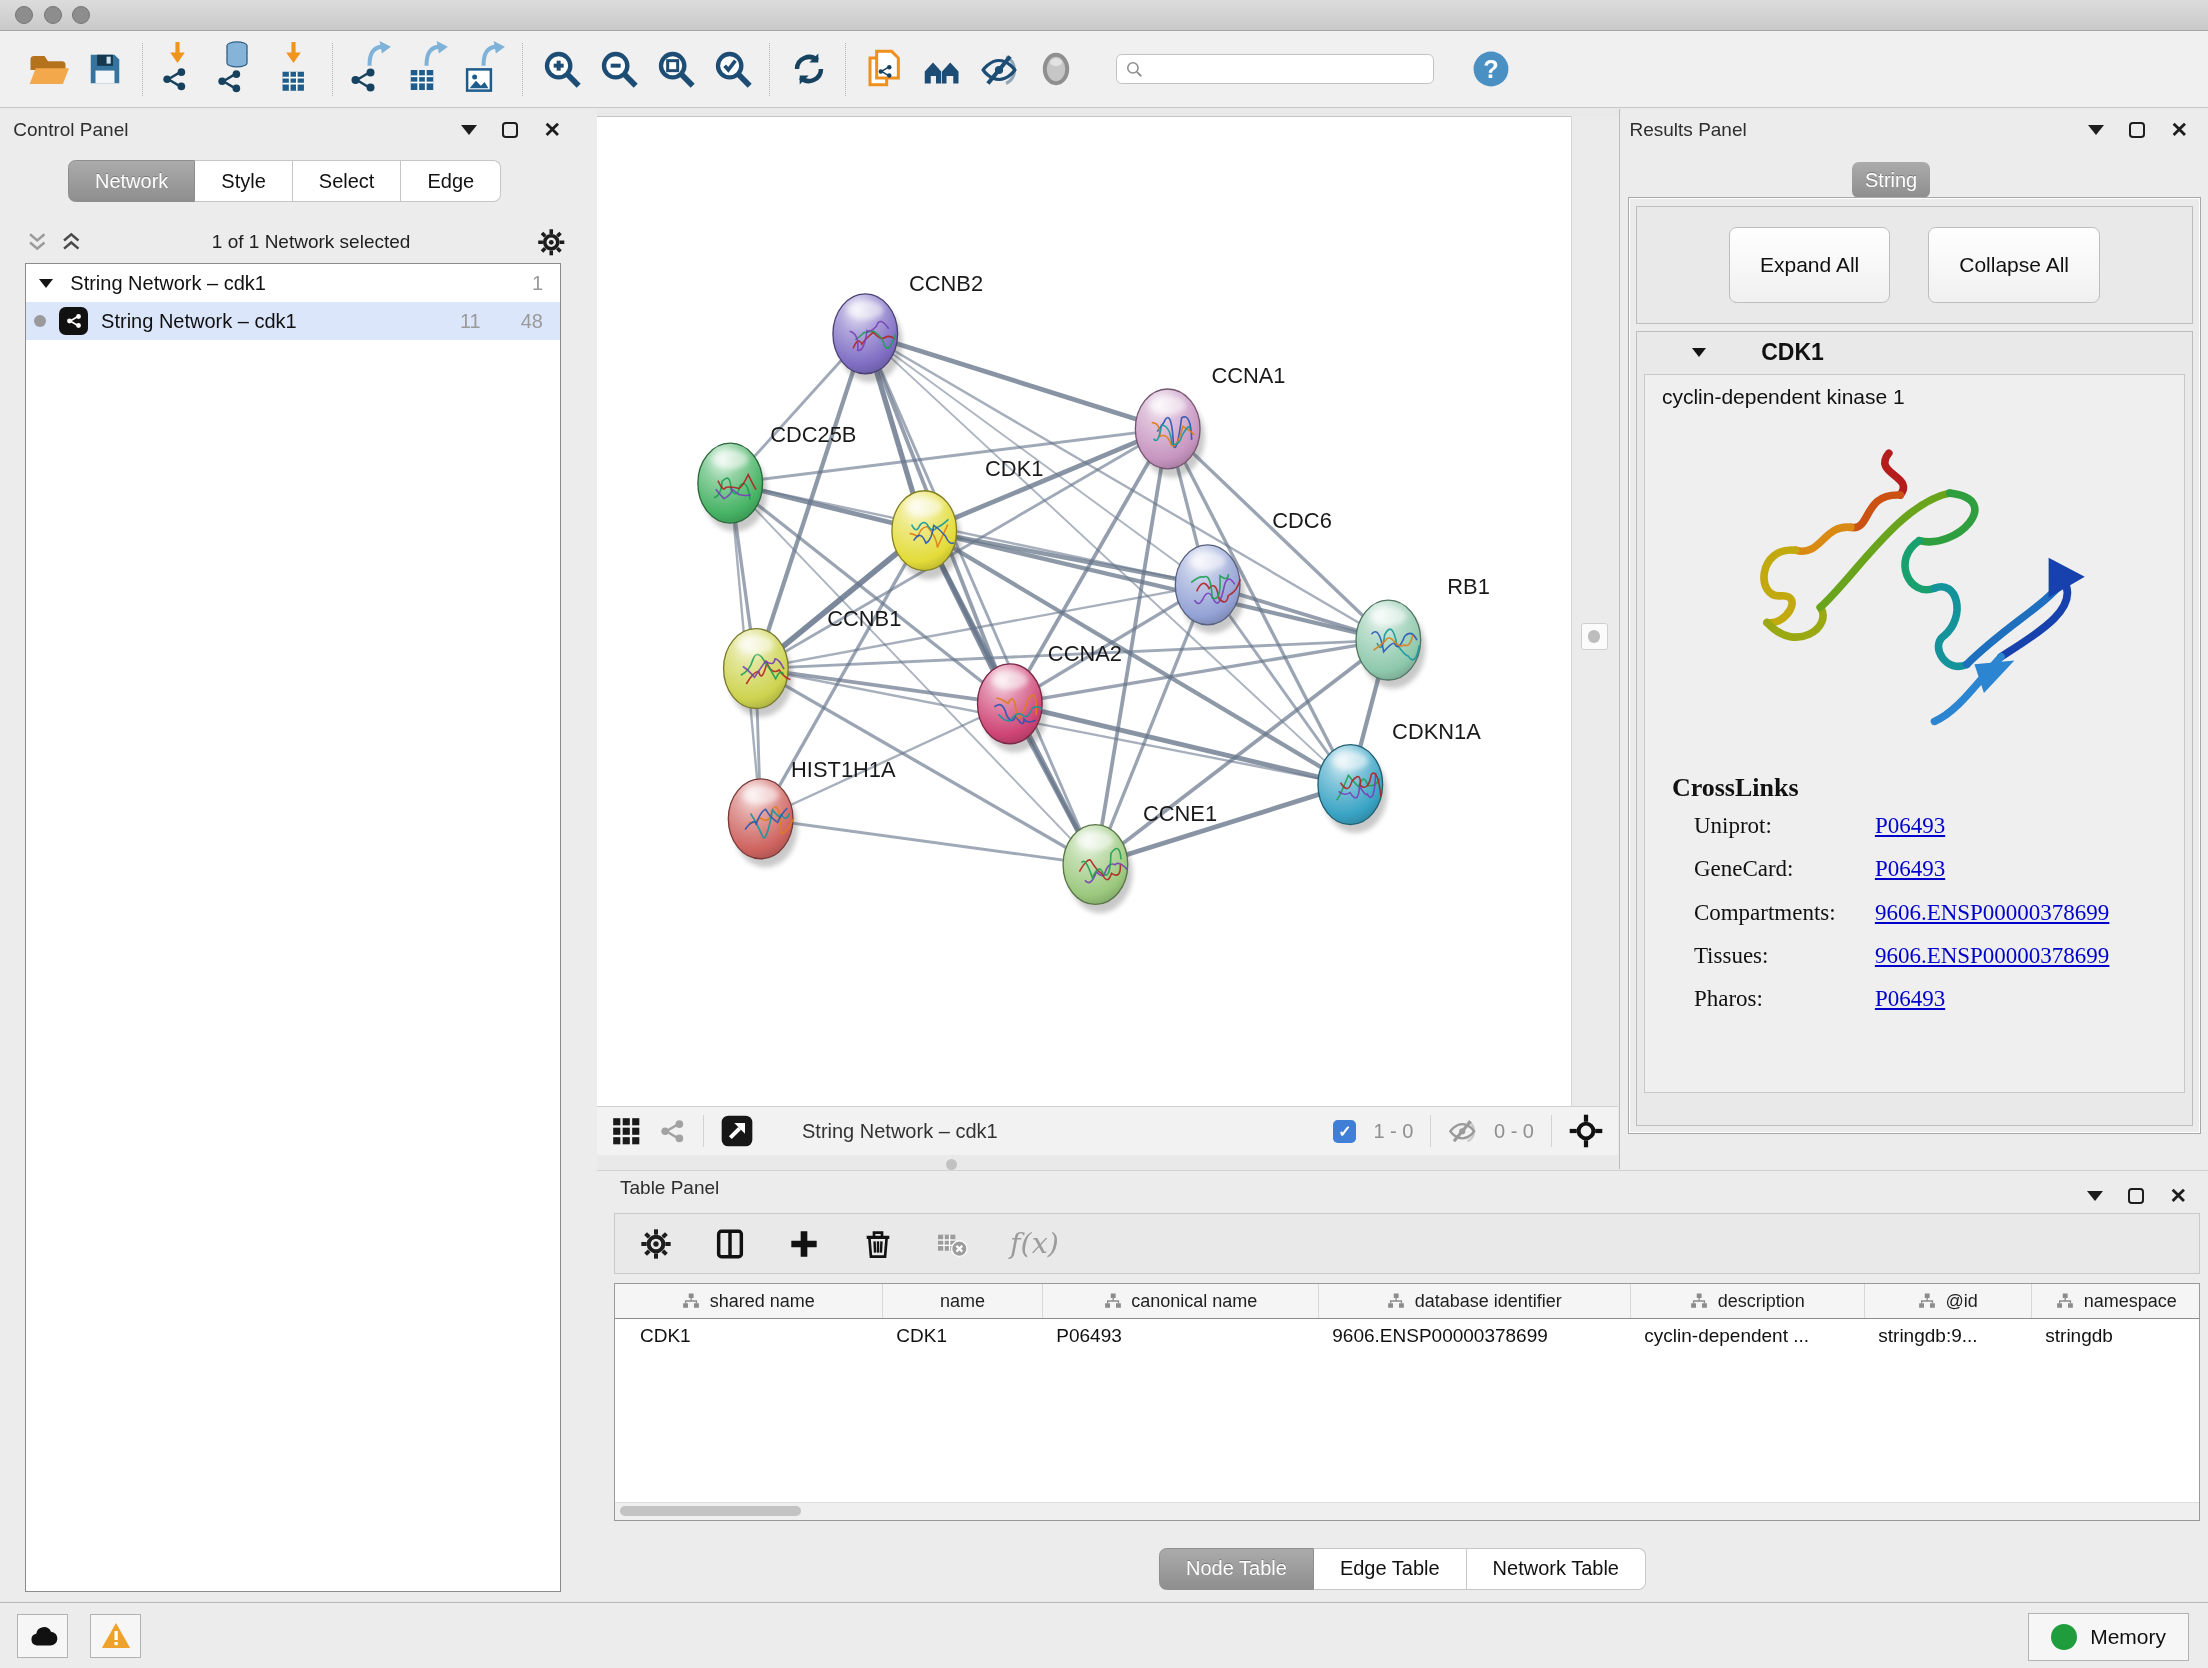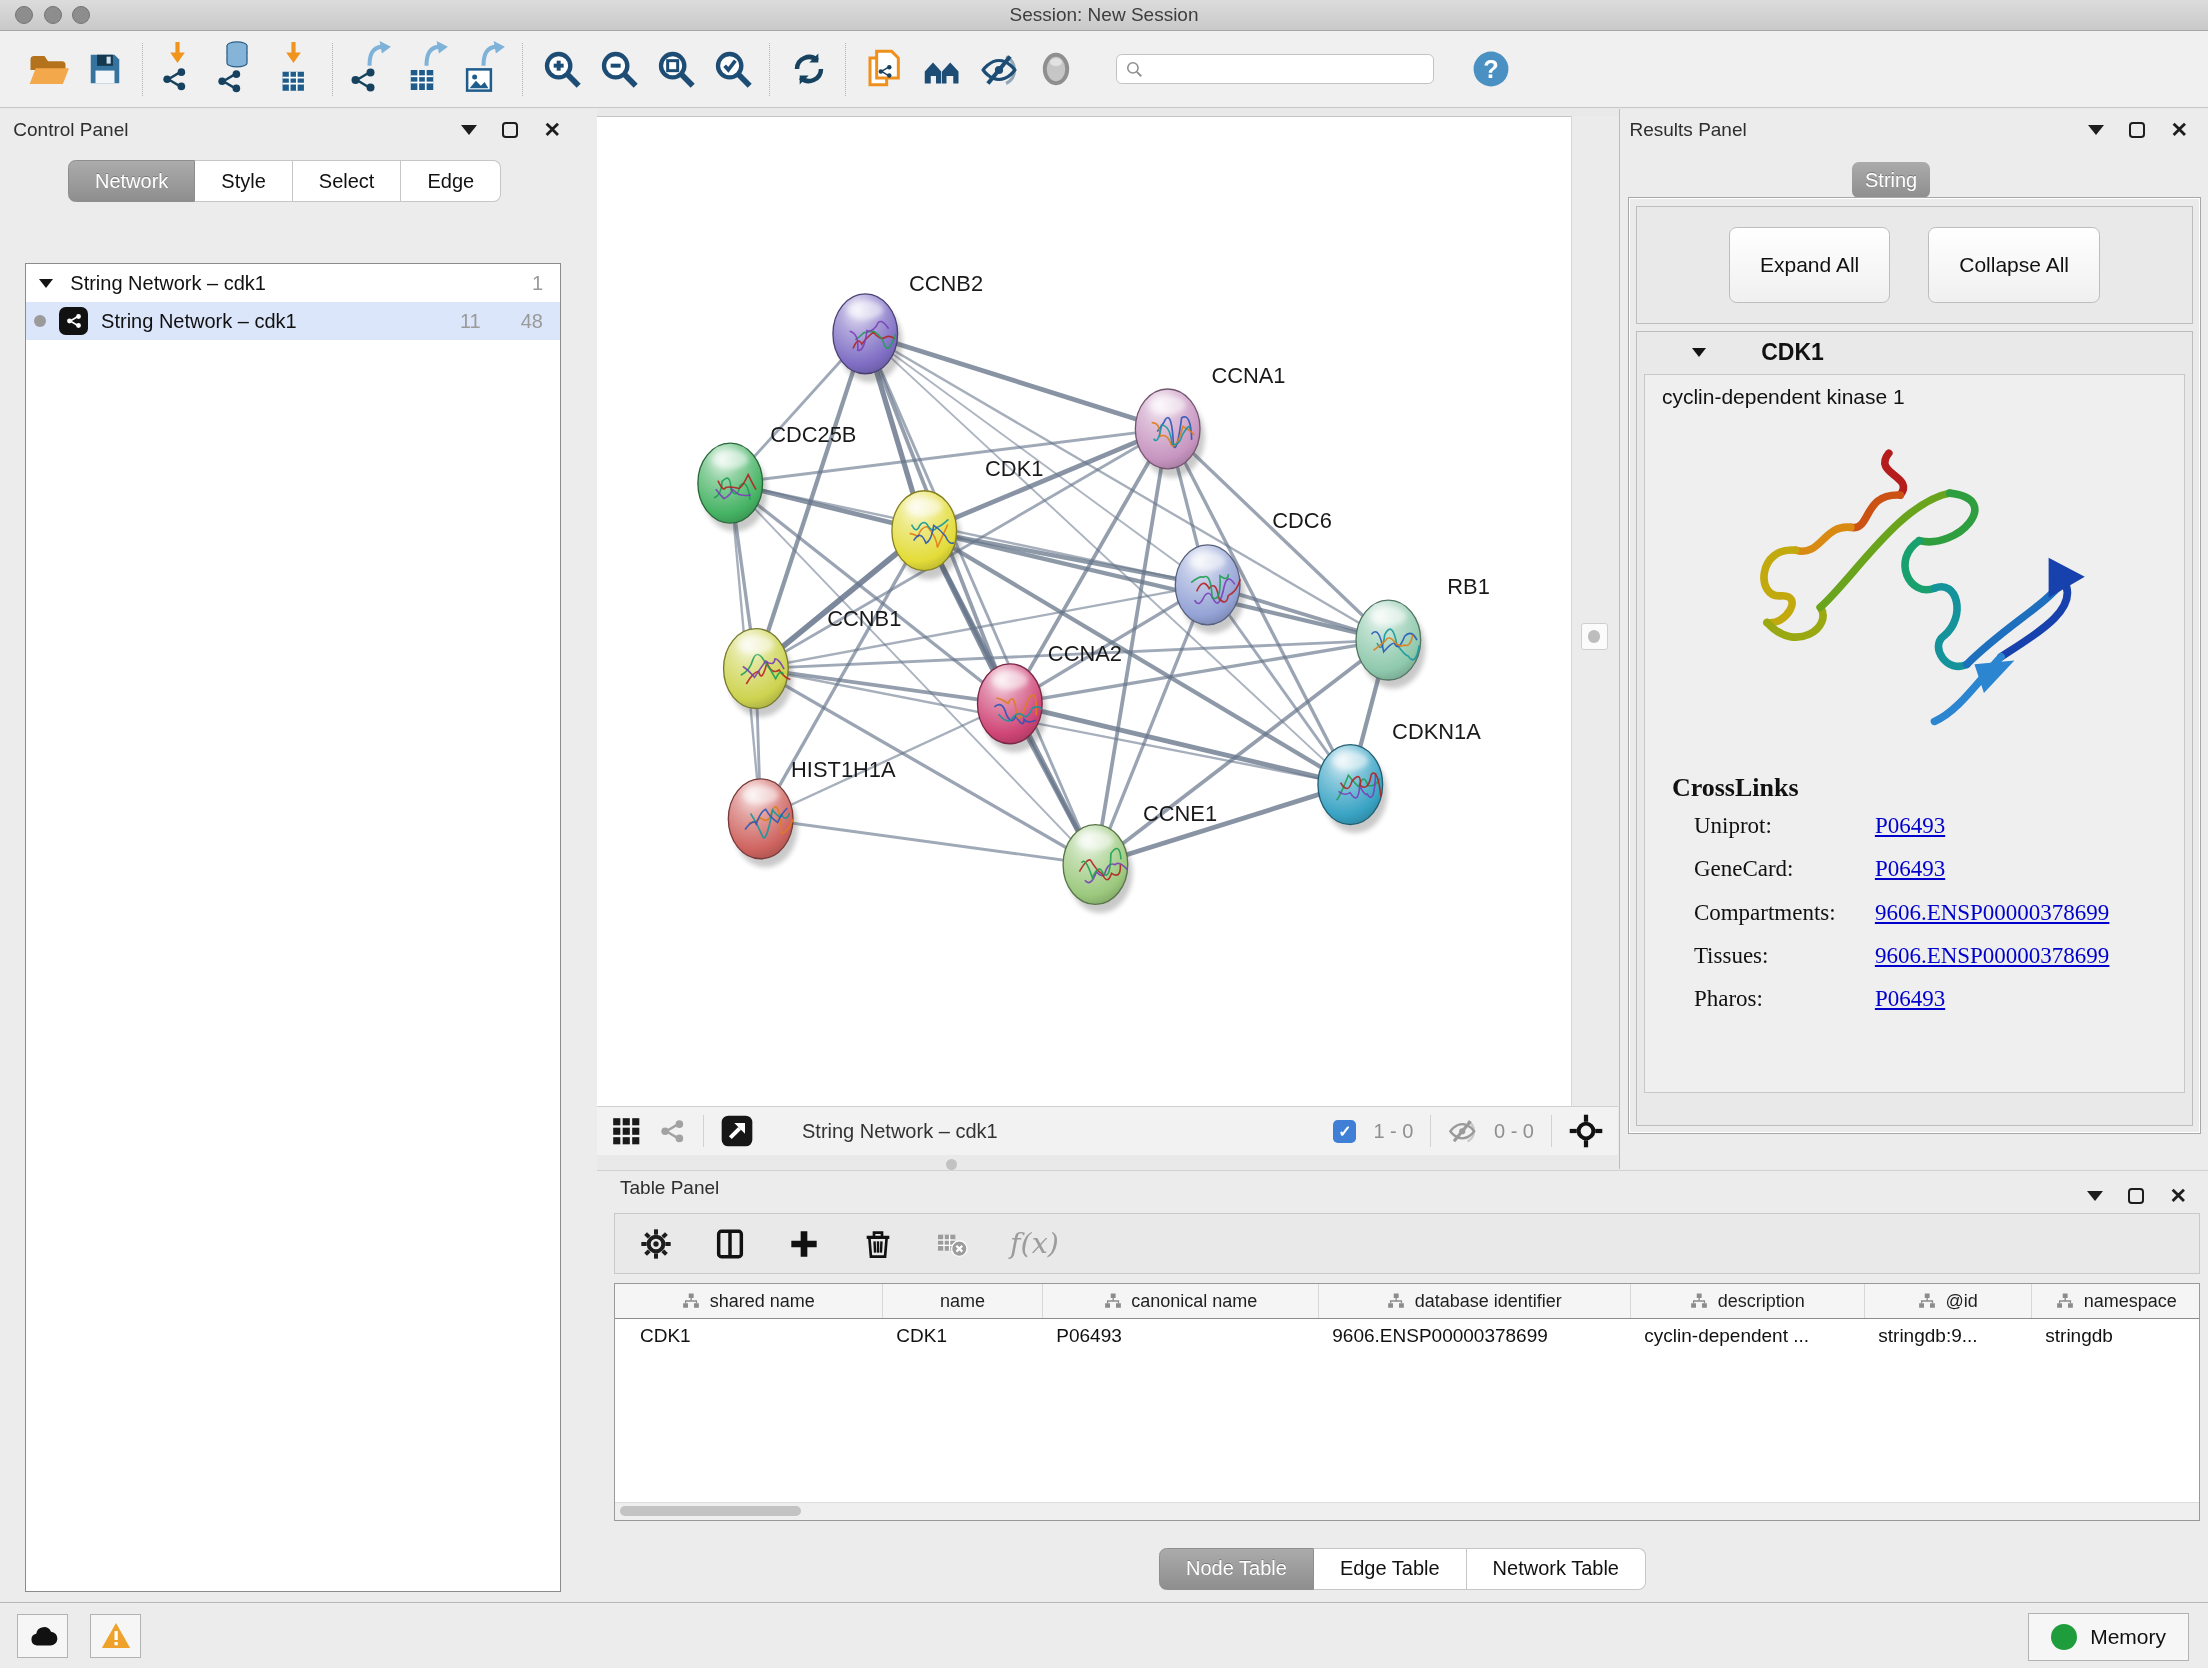--- a/index.html
+++ b/index.html
@@ -260,21 +260,20 @@
     <symbol id="i-chevuu" viewBox="0 0 24 24">
       <path d="M5 10l7-6 7 6M5 18l7-6 7 6" stroke="currentColor" stroke-width="2.4" fill="none"></path>
     </symbol>
   </defs>
 </svg>
 
 <div class="titlebar">
   <span class="tl" style="left:15px"></span>
   <span class="tl" style="left:44px"></span>
   <span class="tl" style="left:72px"></span>
-  <div class="title">Session: New Session</div>
 </div>
 
 <div class="toolbar">
   <div class="tbtn"><svg style="left:7.6px;top:9.5px;width:42px;height:42px" viewBox="0 0 44 44" width="42" height="42">
         <use href="#i-folder"></use>
       </svg><span></span></div>
   <div class="tbtn"><svg style="left:9.5px;top:10.5px;width:38px;height:38px" viewBox="0 0 40 40" width="38" height="38">
         <use href="#i-floppy"></use>
       </svg><span></span></div>
   <div class="tsep"></div>
@@ -406,20 +405,32 @@
   <div class="pctrls" style="right:36px">
     <span class="tri-down"></span>
     <span class="sqbox"></span>
     <span class="xmark">✕</span>
   </div>
   <div class="cp-tabs">
     <div class="seg first sel">Network</div>
     <div class="seg">Style</div>
     <div class="seg">Select</div>
     <div class="seg last">Edge</div>
+  </div>
+  <div class="cp-row">
+    <svg class="chev" style="color:#9a9a9a" viewBox="0 0 30 26" width="28.5" height="25">
+        <use href="#i-chevdd"></use>
+      </svg>
+    <svg class="chev" style="color:#4a4a4a;margin-left:5.7px" viewBox="0 0 30 26" width="28.5" height="25">
+        <use href="#i-chevuu"></use>
+      </svg>
+    <div class="cp-status">1 of 1 Network selected</div>
+    <svg style="width:28.5px;height:28.5px;color:#1d1d1d" viewBox="0 0 30 30" width="28.5" height="28.5">
+        <use href="#i-gear"></use>
+      </svg>
   </div>
   <div class="tree-box">
     <div class="tree-row1">
       <span class="tri-sm"></span>
       <span>String Network – cdk1</span>
       <span class="tree-count">1</span>
     </div>
     <div class="tree-row2">
       <span class="dot-gray"></span>
       <span class="chip">

